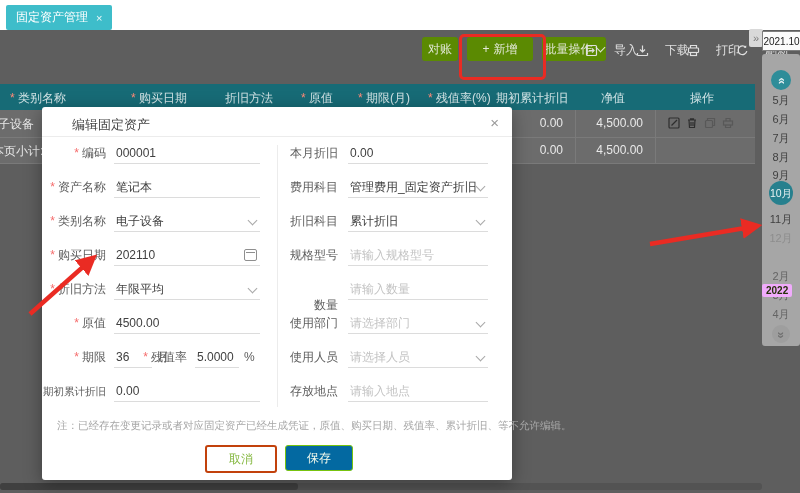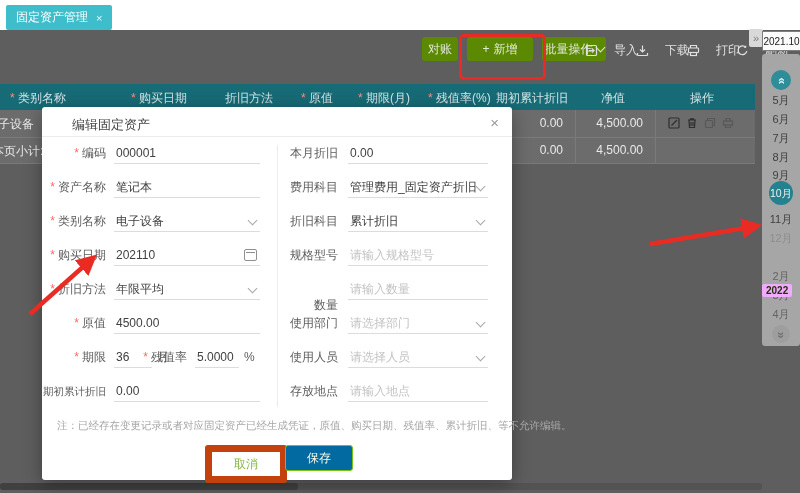--- a/index.html
+++ b/index.html
@@ -65,21 +65,21 @@
          padding-left:2px;box-sizing:border-box;cursor:text;white-space:nowrap;}
   .fline.l{left:72px;width:146px;}
   .fline.r{left:306px;width:140px;}
   .ph{color:#c3c3c3;}
   .chev{position:absolute;right:4px;top:7px;width:6px;height:6px;border-right:1.4px solid #a8a8a8;
         border-bottom:1.4px solid #a8a8a8;transform:rotate(45deg);}
   .cal{position:absolute;right:3px;top:5px;width:11px;height:10px;border:1.2px solid #8f8f8f;border-radius:2px;}
   .cal:before{content:"";position:absolute;left:1px;right:1px;top:1.5px;height:1.2px;background:#8f8f8f;}
   .unit{font-size:12px;color:#5d5d5d;position:absolute;line-height:22px;}
   .note{position:absolute;left:15px;top:312px;width:440px;text-align:center;font-size:10.5px;color:#a6a6a6;white-space:nowrap;}
-  .btn-cancel{position:absolute;left:163px;top:338px;width:68px;height:24px;background:#fff;border:7px solid #c2410c;
+  .btn-cancel{position:absolute;left:163px;top:338px;width:68px;height:24px;background:#fff;border:2px solid #c2410c;
               color:#85b841;font-size:12px;border-radius:3px;display:flex;align-items:center;justify-content:center;cursor:pointer;}
   .btn-save{position:absolute;left:243px;top:338px;width:66px;height:24px;background:#0369a1;border:1px solid #77c30f;
             color:#f6fcec;font-size:12px;border-radius:3px;display:flex;align-items:center;justify-content:center;cursor:pointer;}
   
   .hsb-track{position:absolute;left:0;top:453px;width:762px;height:7px;background:#535353;border-radius:3px;}
   .hsb-thumb{position:absolute;left:0;top:453px;width:298px;height:7px;background:#404040;border-radius:3px;cursor:grab;}
   .annot{position:absolute;left:0;top:0;width:800px;height:493px;z-index:40;pointer-events:none;}
 </style>
 </head>
 <body>

